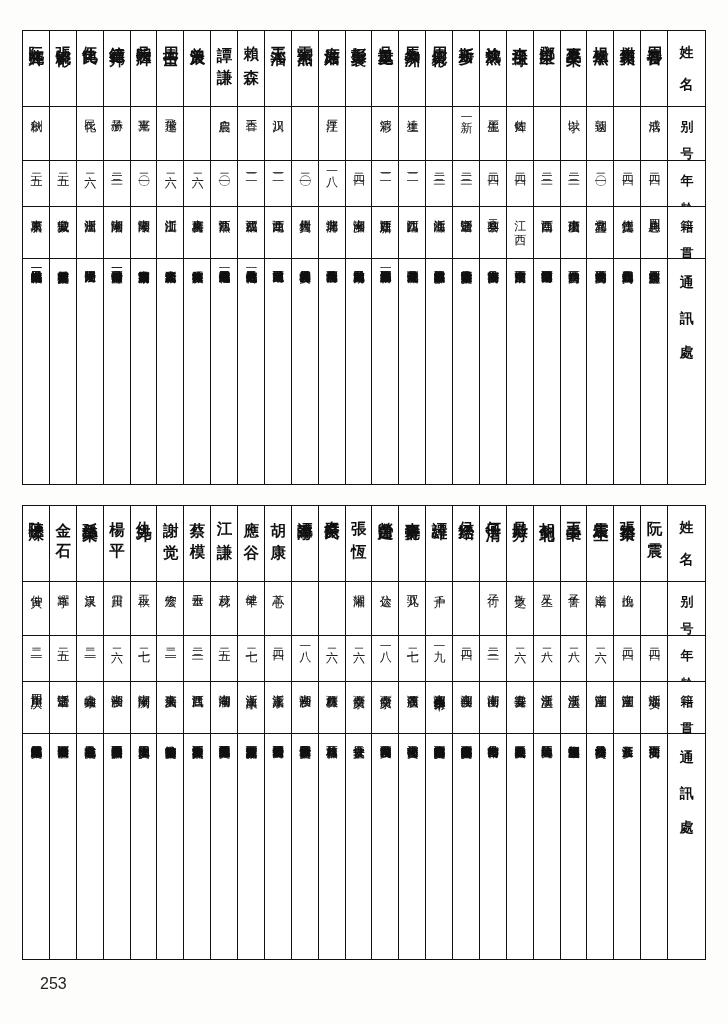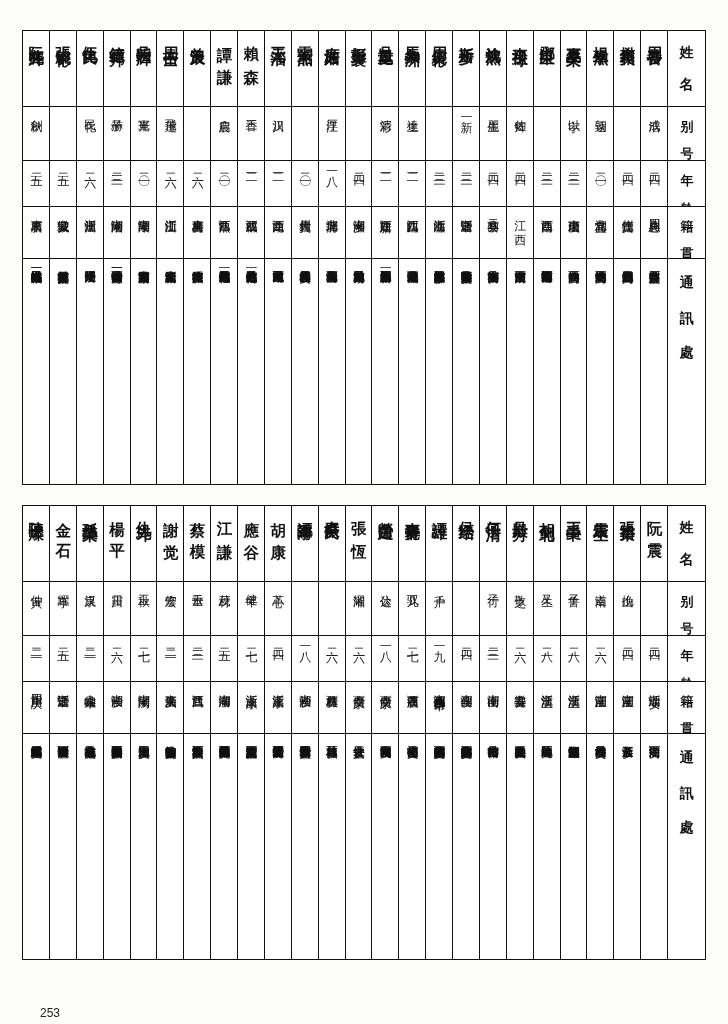--- a/index.html
+++ b/index.html
@@ -101,24 +101,23 @@
     font-weight: 700;
     letter-spacing: 6px;
   }
   .header-col .r-name .vtext { font-size: 14px; letter-spacing: 8px; }
   .header-col .r-addr .vtext { font-size: 14px; letter-spacing: 10px; }
 
   .page-number {
     position: absolute;
     left: 40px;
     top: 975px;
-    font-size: 12px;
+    font-size: 16px;
     color: #222;
     font-family: "Liberation Sans", sans-serif;
-    margin-top: 31px;
   }
 </style>
 </head>
 <body>
 
 <div class="page">
 
   <div class="table-block" id="block-top">
 
   <div class="col">

